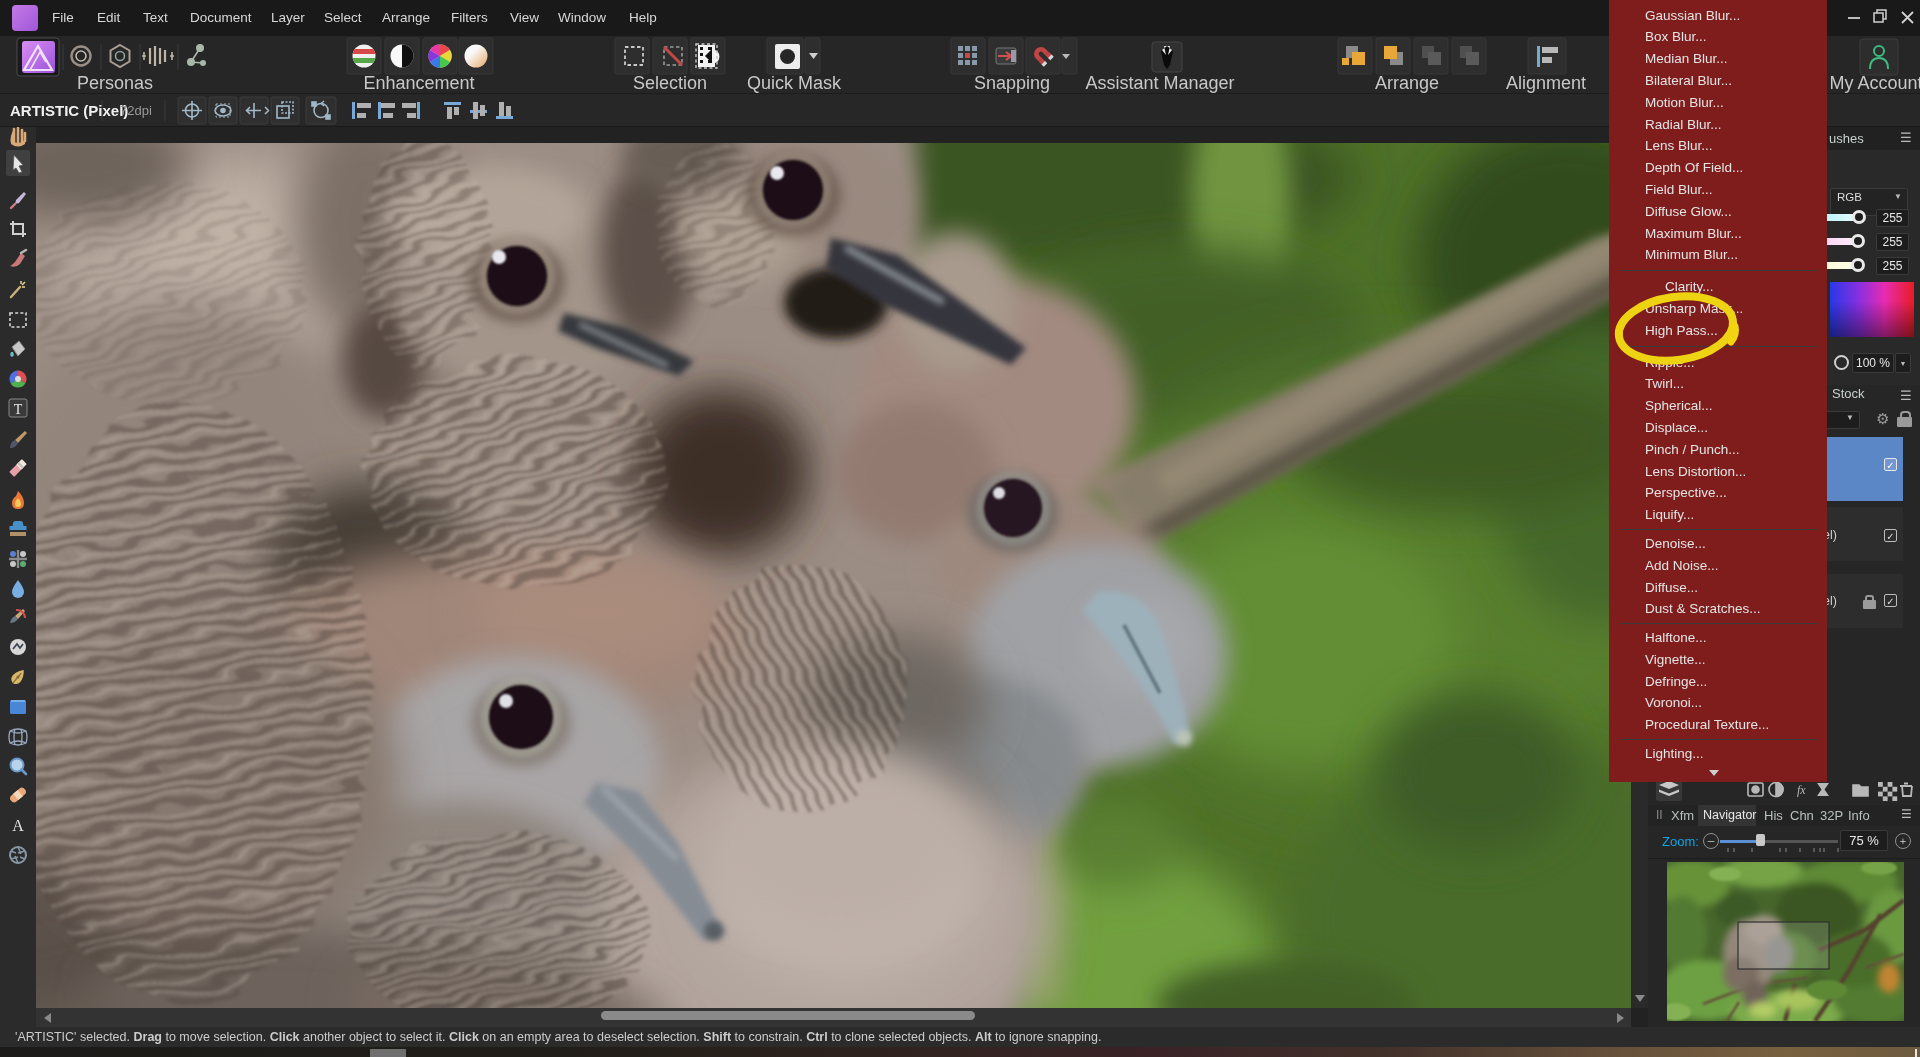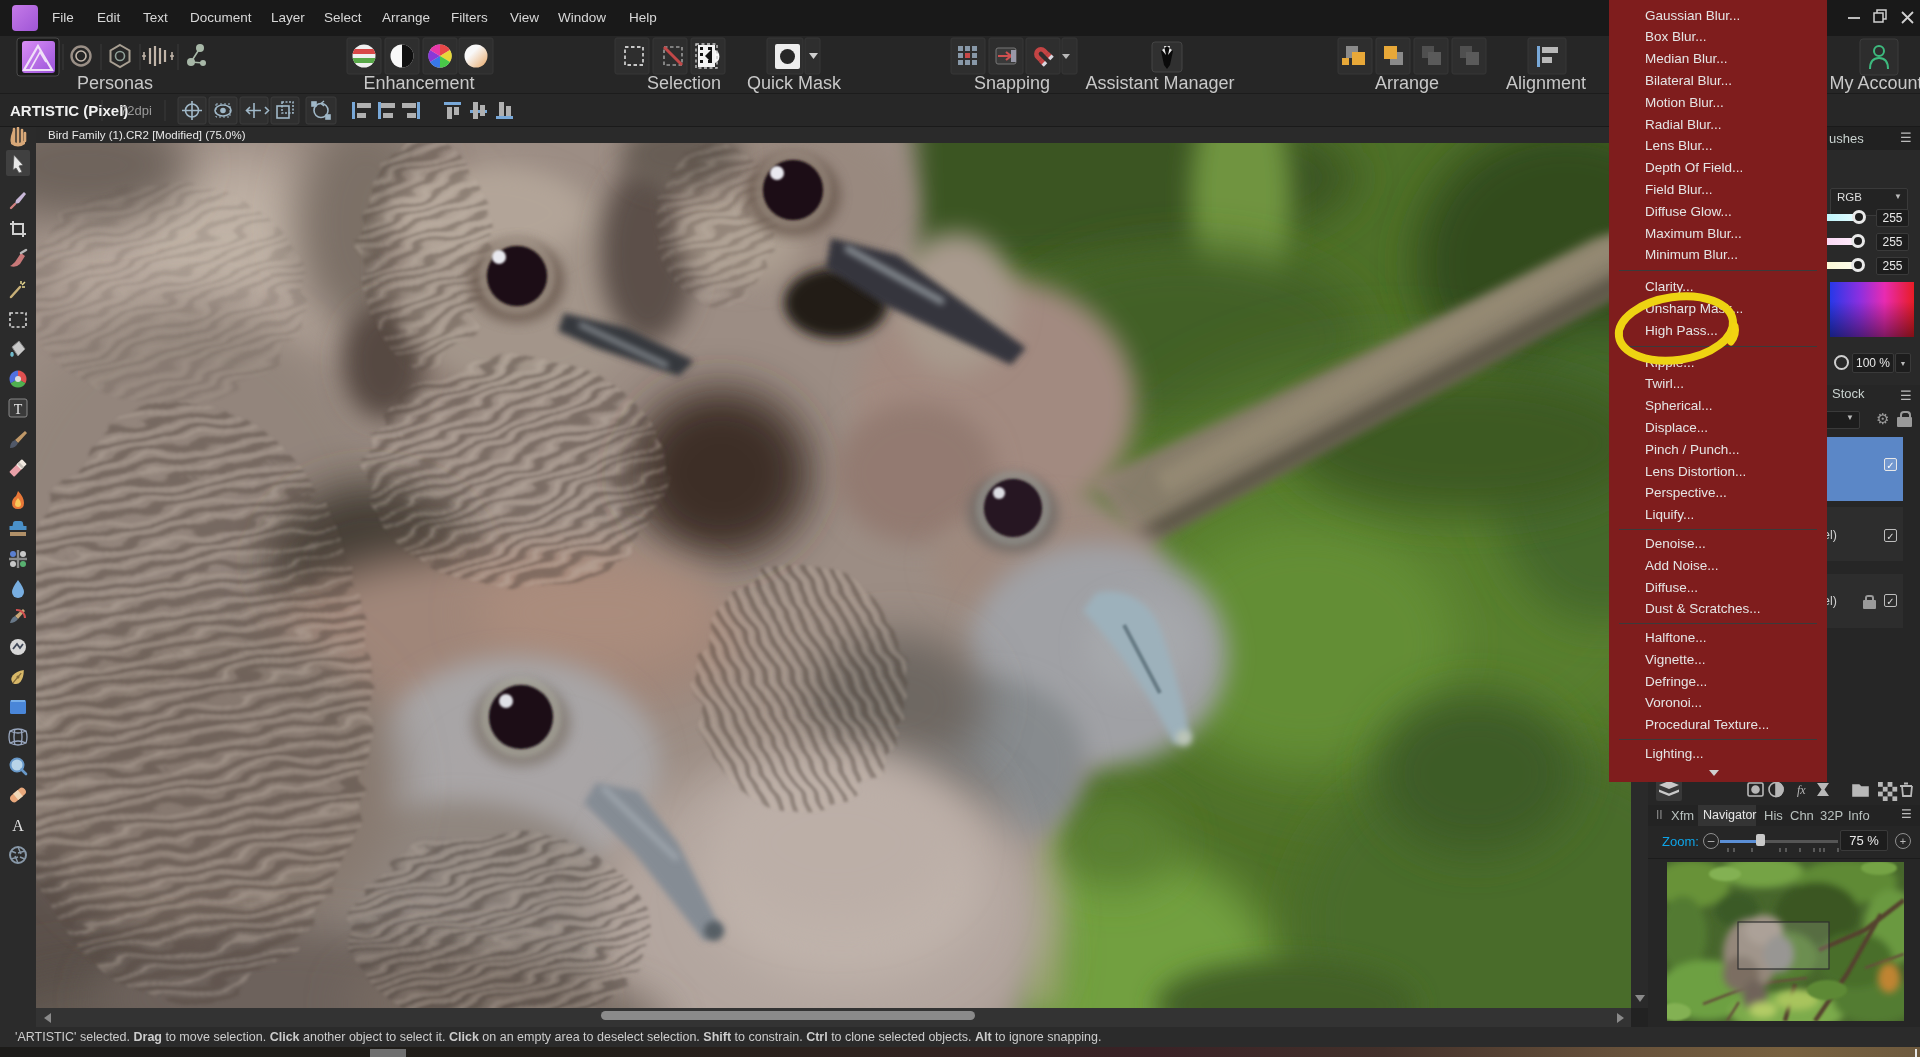--- a/index.html
+++ b/index.html
@@ -241,21 +241,21 @@
         </g>
 
 <rect x="1860" y="3" width="38" height="36" rx="3" fill="#2d2d2d" stroke="#3c3c3c"></rect>
 <g fill="none" stroke="#3dba7e" stroke-width="2">
           <circle cx="1879" cy="15" r="5"></circle>
           <path d="M 1870,33 Q 1870,22 1879,22 Q 1888,22 1888,33"></path>
         </g>
 </svg>
     <div class="tlabel" style="left:115px;">Personas</div>
     <div class="tlabel" style="left:419px;">Enhancement</div>
-    <div class="tlabel" style="left:684px;">Selection</div>
+    <div class="tlabel" style="left:670px;">Selection</div>
     <div class="tlabel" style="left:794px;">Quick Mask</div>
     <div class="tlabel" style="left:1012px;">Snapping</div>
     <div class="tlabel" style="left:1160px;">Assistant Manager</div>
     <div class="tlabel" style="left:1407px;">Arrange</div>
     <div class="tlabel" style="left:1546px;">Alignment</div>
     <div class="tlabel" style="left:1876px;">My Account</div>
   </div>
 
   <div id="ctxbar">
       <svg style="position:absolute;left:0;top:0;" width="1920" height="33" viewBox="0 0 1920 33">
@@ -437,23 +437,20 @@
 
 <g transform="translate(18,728)">
           <circle r="8" fill="none" stroke="#8898a8" stroke-width="2"></circle>
           <g stroke="#8898a8" stroke-width="1.5">
             <path d="M 0,-8 L 3,-1 M 6.9,-4 L 0,-2 M 6.9,4 L 2,2 M 0,8 L -3,1 M -6.9,4 L 0,2 M -6.9,-4 L -2,-2"></path>
           </g>
         </g>
 </svg></div>
 
   <div id="canvas">
-    <div id="doctab">
-        <span style="position:absolute;left:12px;top:2px;">Bird Family (1).CR2 [Modified] (75.0%)</span>
-      </div>
     <div id="photo"><svg width="1595" height="865" viewBox="0 0 1595 865">
 <defs>
 <filter id="b40" x="-60%" y="-60%" width="220%" height="220%">
               <feGaussianBlur stdDeviation="40"></feGaussianBlur>
             </filter>
 <filter id="b22" x="-60%" y="-60%" width="220%" height="220%">
               <feGaussianBlur stdDeviation="22"></feGaussianBlur>
             </filter>
 <filter id="b12" x="-60%" y="-60%" width="220%" height="220%">
               <feGaussianBlur stdDeviation="12"></feGaussianBlur>
@@ -787,21 +784,21 @@
     <div class="it" style="top:80.0px;">Bilateral Blur...</div>
     <div class="it" style="top:101.8px;">Motion Blur...</div>
     <div class="it" style="top:123.6px;">Radial Blur...</div>
     <div class="it" style="top:145.4px;">Lens Blur...</div>
     <div class="it" style="top:167.2px;">Depth Of Field...</div>
     <div class="it" style="top:189.0px;">Field Blur...</div>
     <div class="it" style="top:210.8px;">Diffuse Glow...</div>
     <div class="it" style="top:232.6px;">Maximum Blur...</div>
     <div class="it" style="top:254.4px;">Minimum Blur...</div>
     <div class="sep" style="top:270px;"></div>
-    <div class="it" style="top:286.0px;">Clarity...</div>
+    <div class="it" style="top:286.0px;margin-left:20px;">Clarity...</div>
     <div class="it" style="top:308.0px;">Unsharp Mask...</div>
     <div class="it" style="top:330.0px;">High Pass...</div>
     <div class="sep" style="top:346px;"></div>
     <div class="it" style="top:361.5px;">Ripple...</div>
     <div class="it" style="top:383.3px;">Twirl...</div>
     <div class="it" style="top:405.1px;">Spherical...</div>
     <div class="it" style="top:426.9px;">Displace...</div>
     <div class="it" style="top:448.7px;">Pinch / Punch...</div>
     <div class="it" style="top:470.5px;">Lens Distortion...</div>
     <div class="it" style="top:492.3px;">Perspective...</div>

